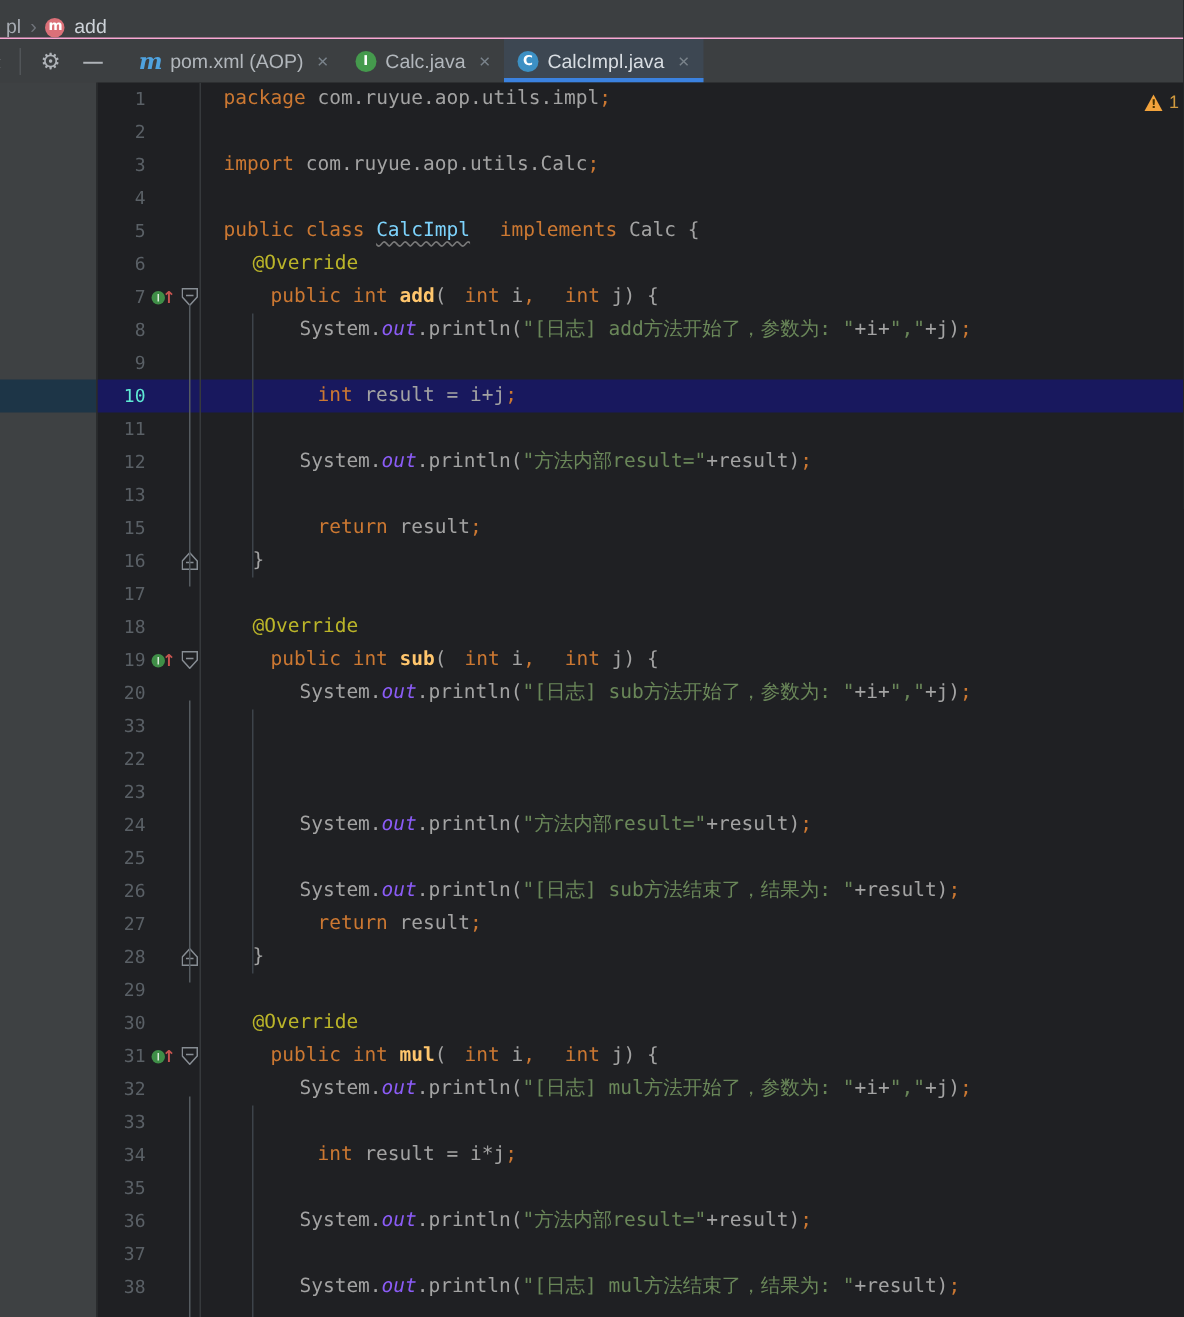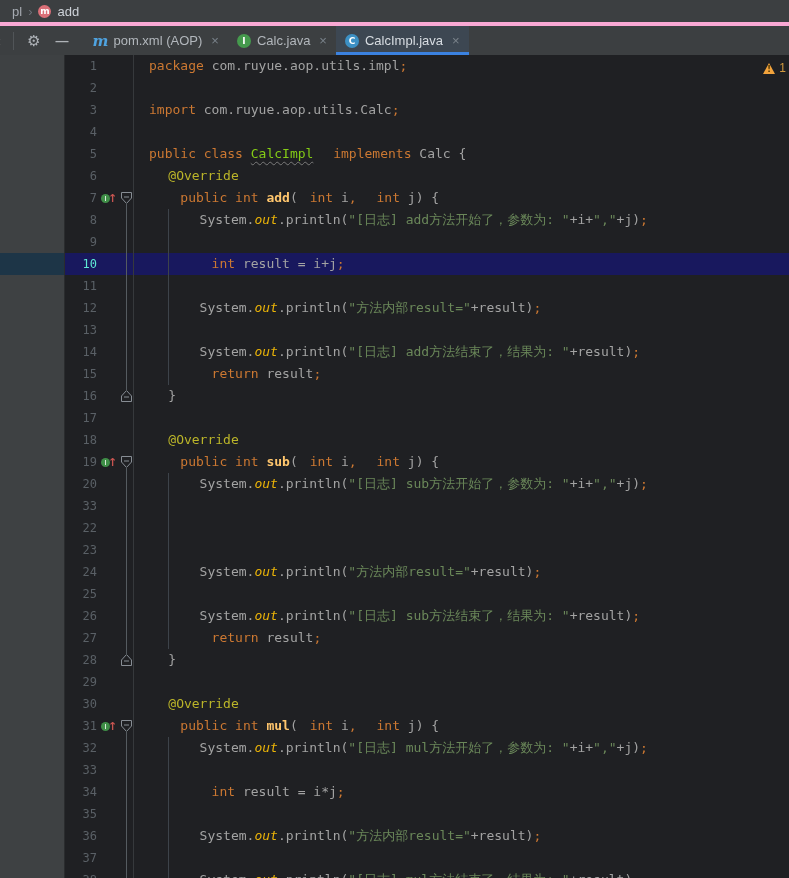--- a/index.html
+++ b/index.html
@@ -4,22 +4,22 @@
 <style>
   * { margin:0; padding:0; box-sizing:border-box; }
   html,body { background:#1F2023; }
   .app{
     position:relative; width:789px; height:878px; overflow:hidden;
     background:#3C3F41; font-family:"Liberation Sans",sans-serif;
   }
   
   .bc-bar{
     position:absolute; top:0; left:0; right:0; height:26px;
-    display:flex; align-items:center; gap:6px; padding-left:12px;
-    background:#3C3F41; border-bottom:4px solid #f9a8d4;
+    display:flex; align-items:flex-end; gap:6px; padding-left:4px;
+    background:#3C3F41; border-bottom:1px solid #f9a8d4;
   }
   .bc-item{ color:#A6ABB2; font-size:13px; }
   .bc-current{ color:#CDD2D8; }
   .bc-sep{ color:#6F737A; font-size:13px; }
   .m-icon{
     width:13px; height:13px; border-radius:50%; background:#DB7078;
     color:#FFFFFF; font:bold 9px/13px "DejaVu Sans",sans-serif; text-align:center;
   }
   
   .tab-bar{
@@ -73,23 +73,23 @@
   .gcirc{ position:relative; width:9px; height:9px; border-radius:50%; background:#3F8E47; }
   .gcirc::after{ content:""; position:absolute; left:4px; top:2px; width:1px; height:5px; background:#D8E8D8; }
   .garrow{ color:#C75450; font:bold 11px/11px "DejaVu Sans",sans-serif; margin-left:-2px; }
   .fold{ position:absolute; left:56px; top:5px; line-height:0; }
   .code{
     position:absolute; left:72px; top:0; white-space:pre;
     font:13px/22px "DejaVu Sans Mono",monospace; color:#BCC6CF;
   }
   .tk-kw{ color:#CC7832;margin-left:12px; } .tk-pl{ color:#a3a3a3; } .tk-str{ color:#6A8759; }
   .tk-fn{ color:#FFC66D; font-weight:bold; } .tk-ann{ color:#BBB529; }
-  .tk-fld{ color:#eab308; font-style:italic; } .tk-sem{ color:#CC7832; }
+  .tk-fld{ color:#8b5cf6; font-style:italic; } .tk-sem{ color:#CC7832; }
   .tk-typo{
-    color:#84cc16;
+    color:#7dd3fc;
     text-decoration:underline wavy #7A7A7A 1px; text-underline-offset:3px;text-align:center;
   }
   .gutter-sep{ position:absolute; left:68px; top:0; bottom:0; width:1px; background:#36393C; }
   .foldline{ position:absolute; left:61px; width:1px; background:#555B60; }
   .guide{ position:absolute; left:103px; width:1px; background:#3D434A; }
   
   .warn{ position:absolute; top:6px; right:3px; display:flex; align-items:center; gap:4px; }
   .warn-tri{
     width:0; height:0; position:relative;
     border-left:6px solid transparent; border-right:6px solid transparent;
@@ -197,24 +197,20 @@
           <span class="num">11</span>
           <span class="code"></span>
         </div>
         <div class="row">
           <span class="num">12</span>
           <span class="code"><span class="tk-pl">        System.</span><span class="tk-fld">out</span><span class="tk-pl">.println(</span><span class="tk-str">"方法内部result="</span><span class="tk-pl">+result)</span><span class="tk-sem">;</span></span>
         </div>
         <div class="row">
           <span class="num">13</span>
           <span class="code"></span>
-        </div>
-        <div class="row">
-          <span class="num">14</span>
-          <span class="code"><span class="tk-pl">        System.</span><span class="tk-fld">out</span><span class="tk-pl">.println(</span><span class="tk-str">"[日志] add方法结束了，结果为: "</span><span class="tk-pl">+result)</span><span class="tk-sem">;</span></span>
         </div>
         <div class="row">
           <span class="num">15</span>
           <span class="code"><span class="tk-kw">        return</span><span class="tk-pl"> result</span><span class="tk-sem">;</span></span>
         </div>
         <div class="row">
           <span class="num">16</span>
           <span class="fold"><svg width="11" height="12" viewBox="0 0 11 12">
               <path d="M0.5 11.5 H10.5 V6 L5.5 0.5 L0.5 6 Z" fill="none" stroke="#878D94"></path>
               <line x1="3" y1="7" x2="8" y2="7" stroke="#878D94"></line>

